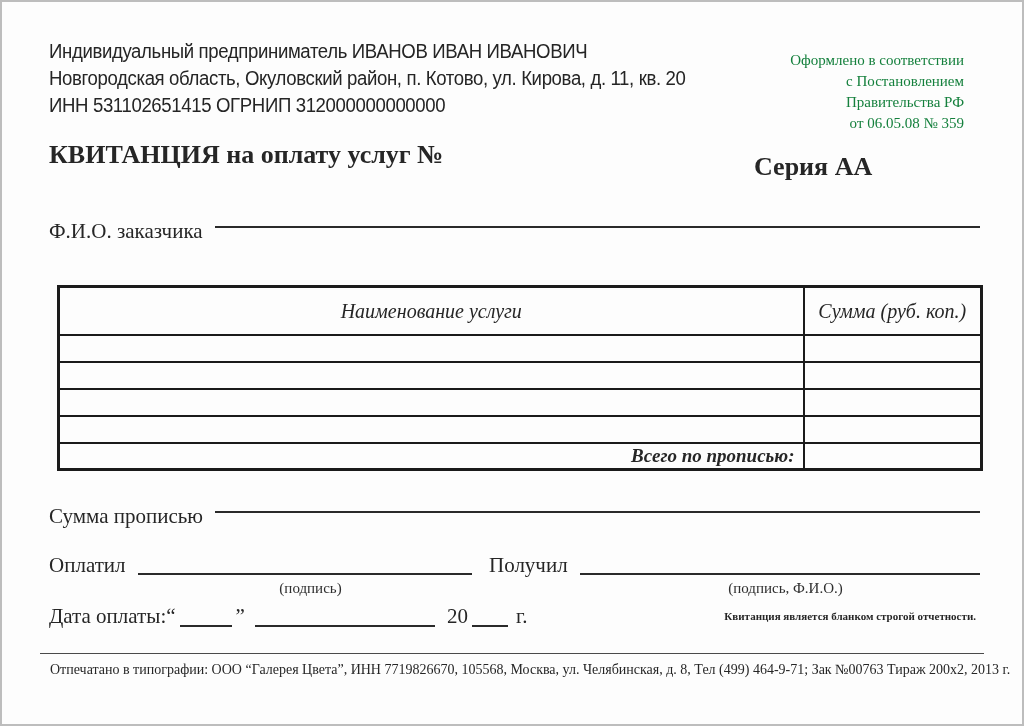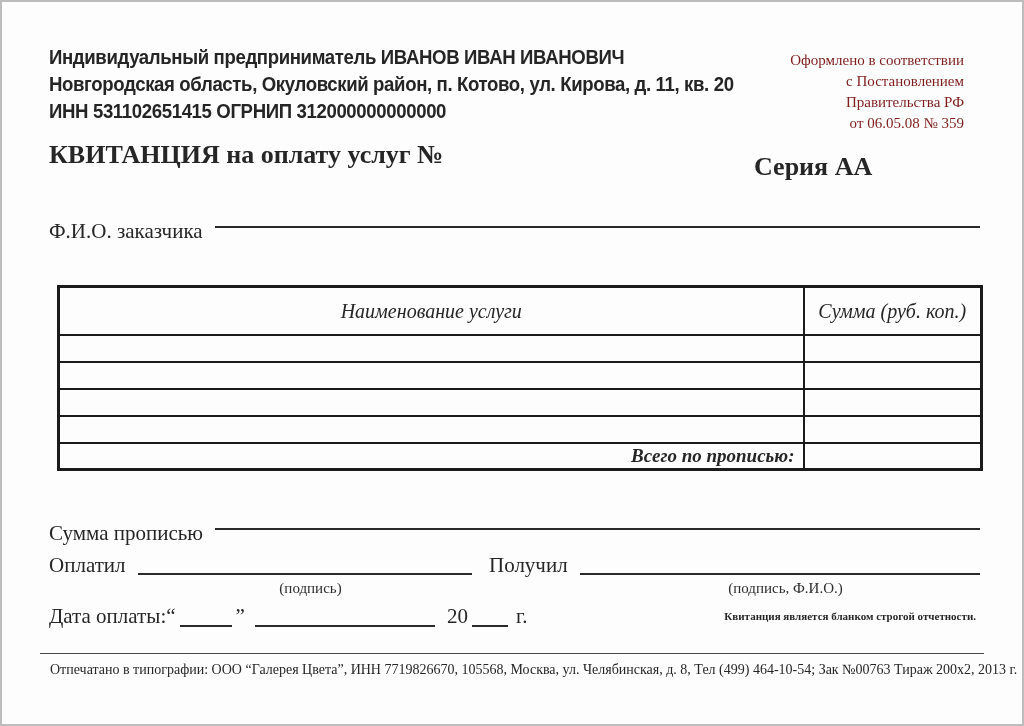--- a/index.html
+++ b/index.html
@@ -10,50 +10,50 @@
     background: #fdfdfd;
     border: 2px solid #bdbdbd;
     box-sizing: border-box;
     font-family: "Liberation Serif", serif;
     color: #262626;
     overflow: hidden;
   }
 
   
   .ip-header {
-    position: absolute; left: 47px; top: 42px; width: 730px;
+    position: absolute; left: 47px; top: 36px; width: 730px;
     font-family: "Liberation Sans", sans-serif;
-    font-weight: bold; font-size: 20px; line-height: 27px;
+    font-weight: normal; font-size: 20px; line-height: 27px;
     letter-spacing: -0.4px; color: #252525; white-space: nowrap;
   }
   .ip-header div { transform: scaleX(0.93); transform-origin: 0 0; }
 
   
   .legal-note {
     position: absolute; right: 58px; top: 48px;
-    font-size: 15px; line-height: 21px; text-align: right; color: #7f1d1d;
+    font-size: 15px; line-height: 21px; text-align: right; color: #15803d;
   }
 
   
   .form-title {
     position: absolute; left: 47px; top: 138px;
     font-size: 26px; font-weight: bold; white-space: nowrap;
   }
   .series-label {
     position: absolute; left: 752px; top: 150px;
     font-size: 26px; font-weight: bold; white-space: nowrap;
   }
 
   
   .fill-row { position: absolute; display: flex; }
   .fill-row .lbl { font-size: 21px; line-height: 1.1; white-space: nowrap; }
   .fill-line { flex: 1; border-bottom: 2px solid #2a2a2a; height: 6px; margin: 0 0 2px 12px; }
 
   .customer-row { left: 47px; top: 218px; width: 931px; }
-  .amount-words-row { left: 47px; top: 503px; width: 931px; margin-top: 17px; }
+  .amount-words-row { left: 47px; top: 503px; width: 931px; }
 
   
   .services {
     position: absolute; left: 55px; top: 283px;
     width: 923px; border-collapse: collapse; table-layout: fixed;
     border: 3px solid #1b1b1b;
   }
   .services th, .services td { border: 2px solid #1b1b1b; padding: 0 6px; }
   .services col.c1 { width: 745px; }
   .services col.c2 { width: 178px; }
@@ -195,15 +195,15 @@
     <span class="seg seg-month"></span>
     <span class="yr">20</span>
     <span class="seg seg-year"></span>
     <span class="g">г.</span>
   </div>
 
   <div class="strict-note">Квитанция является бланком строгой отчетности.</div>
 
   <div class="footer-divider"></div>
 
-  <div class="print-info">Отпечатано в типографии: ООО “Галерея Цвета”, ИНН 7719826670, 105568, Москва, ул. Челябинская, д. 8,  Тел (499) 464-10-54; Зак №00763 Тираж 200х2, 2013 г.</div>
+  <div class="print-info">Отпечатано в типографии: ООО “Галерея Цвета”, ИНН 7719826670, 105568, Москва, ул. Челябинская, д. 8,  Тел (499) 464-9-71; Зак №00763 Тираж 200х2, 2013 г.</div>
 
 </div>
 
 </body></html>

